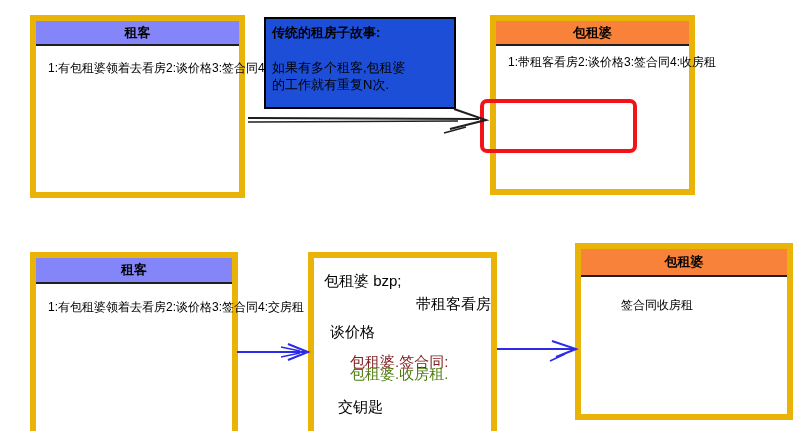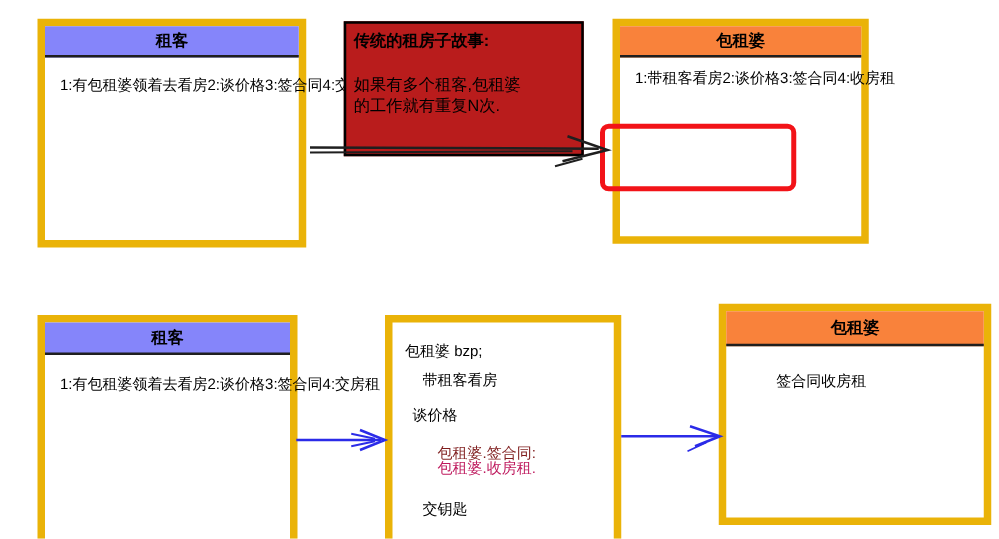--- a/index.html
+++ b/index.html
@@ -26,36 +26,36 @@
   .box-top-right{left:490px;top:15px;width:205px;height:180px;}
   .box-top-right .box-header{height:25px;}
   .box-top-right .box-body{padding:10px 4px 0 12px;row-gap:20px;align-items:flex-end;}
 
   .box-bottom-left{left:30px;top:252px;width:208px;height:195px;}
   .box-bottom-left .box-header{height:26px;}
   .box-bottom-left .box-body{padding:17px 4px 0 12px;row-gap:22px;}
 
   .box-agency{left:308px;top:252px;width:189px;height:195px;}
   .box-agency .box-header{height:26px;}
-  .agency-line{font-size:12px;line-height:12px;white-space:nowrap;}
+  .agency-line{font-size:15px;line-height:12px;white-space:nowrap;}
   .ag-field{margin:17px 0 0 10px;}
-  .ag-m1{margin:11px 0 16px 24px;}
+  .ag-m1{margin:11px 0 16px 24px;text-align:right;}
   .ag-m2{margin:1px 0 0 16px;}
   .ag-d1{margin:18px 0 0 36px;color:#7f1d1d;}
-  .ag-d2{margin:0 0 16px 36px;color:#be185d;}
+  .ag-d2{margin:0 0 16px 36px;color:#4d7c0f;}
   .ag-last{margin:21px 0 0 24px;}
 
   .box-bottom-right{left:575px;top:243px;width:218px;height:177px;}
   .box-bottom-right .box-header{height:28px;}
   .box-bottom-right .box-body{padding:22px 19px 0 40px;row-gap:23px;}
 
   
   .note{
-    position:absolute;left:275px;top:17px;width:192px;height:108px;box-sizing:border-box;
-    background:#b91c1c;border:2px solid #000;padding:5px 6px;font-size:13px;line-height:17px;
+    position:absolute;left:264px;top:17px;width:192px;height:92px;box-sizing:border-box;
+    background:#1d4ed8;border:2px solid #000;padding:5px 6px;font-size:13px;line-height:17px;
   }
   .note-title{font-weight:bold;}
   .note-line-first{margin-top:18px;}
 
   
   .highlight{
     position:absolute;left:480px;top:99px;width:157px;height:54px;box-sizing:border-box;
     border:4px solid #F21318;border-radius:7px;background:transparent;
   }
 

